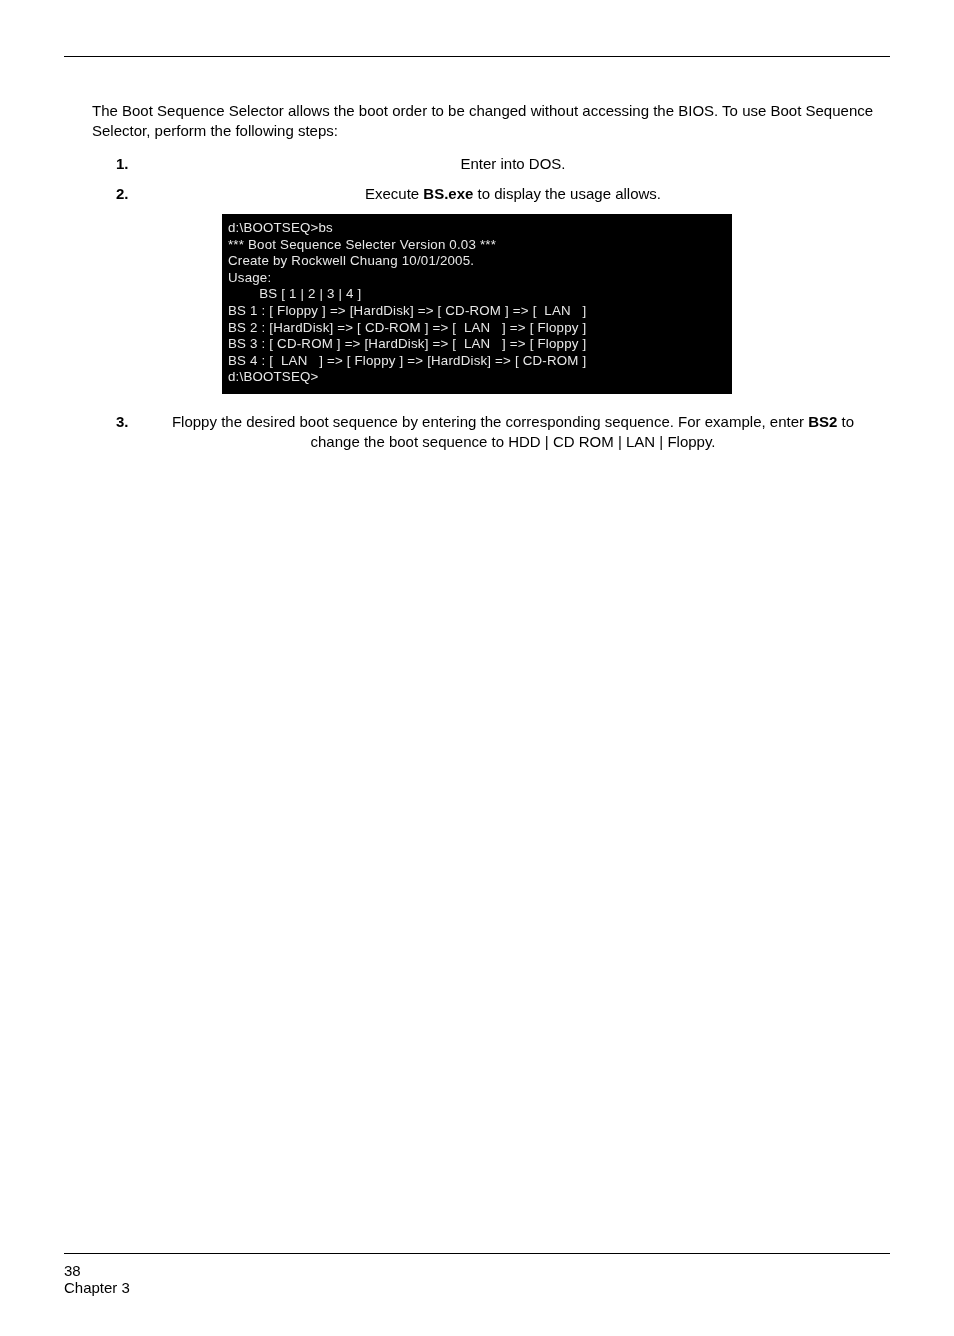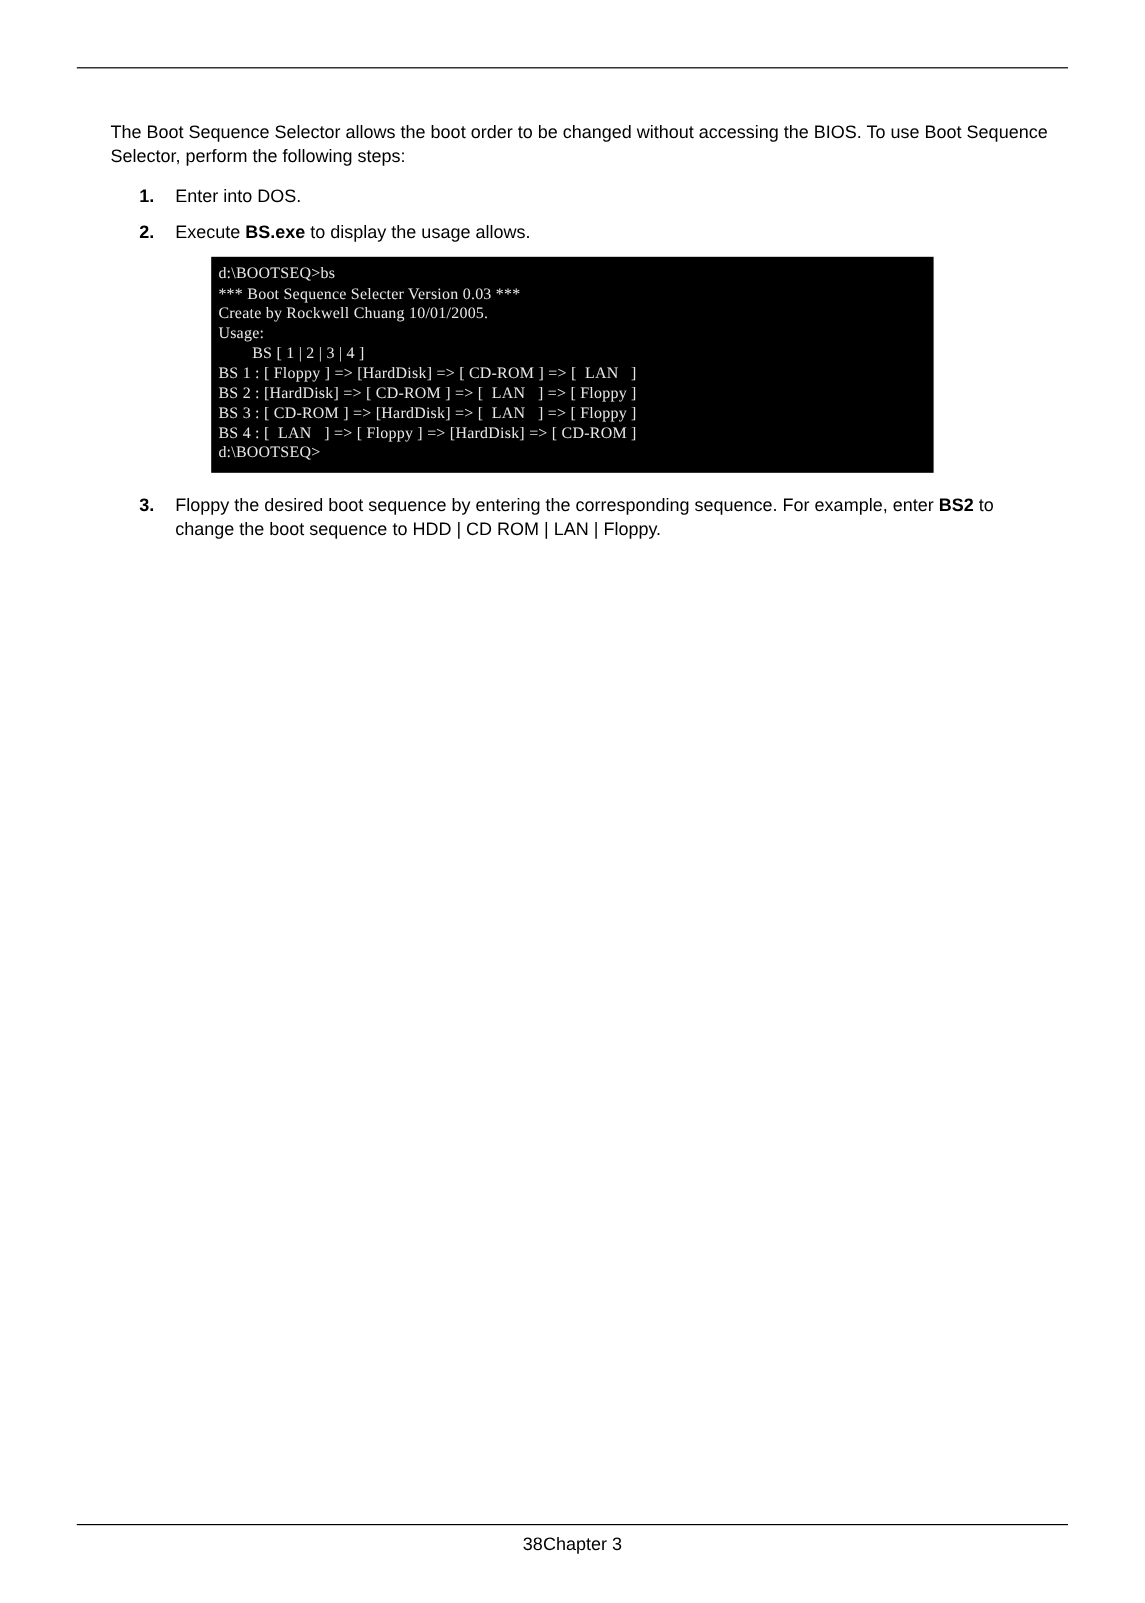--- a/index.html
+++ b/index.html
@@ -3,41 +3,41 @@
   <meta charset="utf-8">
   <style>
     * { box-sizing: border-box; margin: 0; padding: 0; }
     html, body { width: 954px; height: 1336px; background: #fff; font-family: Arial, Helvetica, sans-serif; }
     .page { width: 954px; height: 1336px; position: relative; padding: 56px 64px 40px 64px; }
     .top-rule { border: none; border-top: 1.5px solid #000; margin-bottom: 44px; }
     .body-text { font-size: 15px; line-height: 1.35; color: #000; margin-left: 28px; margin-right: 10px; margin-bottom: 12px; }
     .list { margin-left: 52px; }
     .list-item { display: flex; font-size: 15px; line-height: 1.35; margin-bottom: 10px; }
     .list-num { font-weight: bold; width: 30px; flex-shrink: 0; }
-    .list-content { flex: 1; padding-right: 10px; }
+    .list-content { flex: 1; padding-right: 10px; text-align: center; }
     .bold { font-weight: bold; margin-top: 32px; }
     .terminal {
-      width: 602px;
+      width: 510px;
       margin: 8px auto 18px auto;
       background: #000;
       color: #e8e8e8;
-      font-family: Liberation Serif, serif;
+      font-family: Liberation Sans, sans-serif;
       font-size: 13.3px;
       line-height: 1.25;
       padding: 6px 6px 8px 6px;
       white-space: pre;
       letter-spacing: 0.2px;
     }
     .terminal .line { display: block; }
     .footer {
       position: absolute;
       left: 64px; right: 64px; bottom: 40px;
     }
     .footer-rule { border: none; border-top: 1.5px solid #000; margin-bottom: 8px; }
-    .footer-row { display: flex; justify-content: center; font-size: 15px; }
+    .footer-row { display: flex; justify-content: flex-end; font-size: 15px; flex-direction: column; }
   </style>
 </head>
 <body>
 
 <div class="page">
 
   <hr class="top-rule">
 
   <p class="body-text">The Boot Sequence Selector allows the boot order to be changed without accessing the BIOS. To use Boot Sequence Selector, perform the following steps:</p>
 

